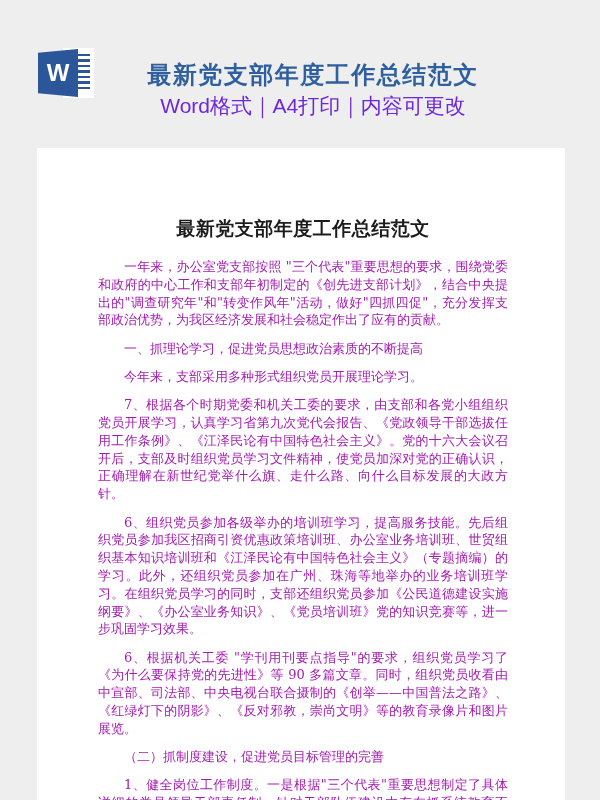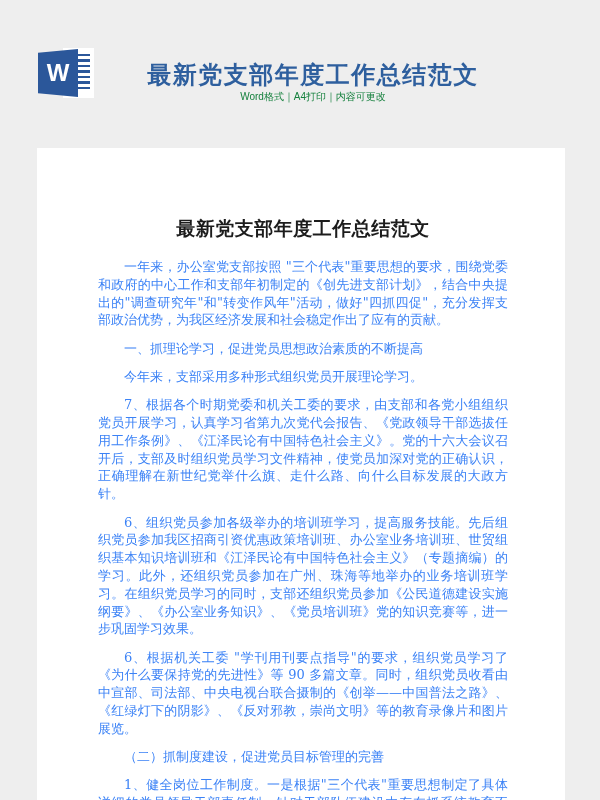--- a/index.html
+++ b/index.html
@@ -72,22 +72,23 @@
     padding-left: 26px;
   }
   .header-title {
     color: #2e5f9e;
     font-size: 24px;
     font-weight: bold;
     letter-spacing: 1.5px;
     line-height: 26px;
   }
   .header-subtitle {
-    color: #15803d;
-    font-size: 10px;
+    margin-top: 9px;
+    color: #6d28d9;
+    font-size: 21px;
     line-height: 18px;
   }
 
   
   .page {
     position: absolute;
     left: 37px;
     top: 148px;
     width: 528px;
     height: 700px;
@@ -102,21 +103,21 @@
     font-weight: bold;
     color: #1c1c1c;
     line-height: 26px;
     font-family: "DejaVu Serif", "Liberation Serif", serif;
     letter-spacing: 0.5px;
   }
   .para {
     margin: 0 0 10.5px 0;
     font-size: 13px;
     line-height: 17.8px;
-    color: #3b82f6;
+    color: #a21caf;
     text-align: justify;
     text-indent: 2em;
     font-family: "DejaVu Serif", "Liberation Serif", serif;
   }
   .para.bold { font-weight: normal; }
 </style>
 </head>
 <body>
 
 <div class="canvas">

